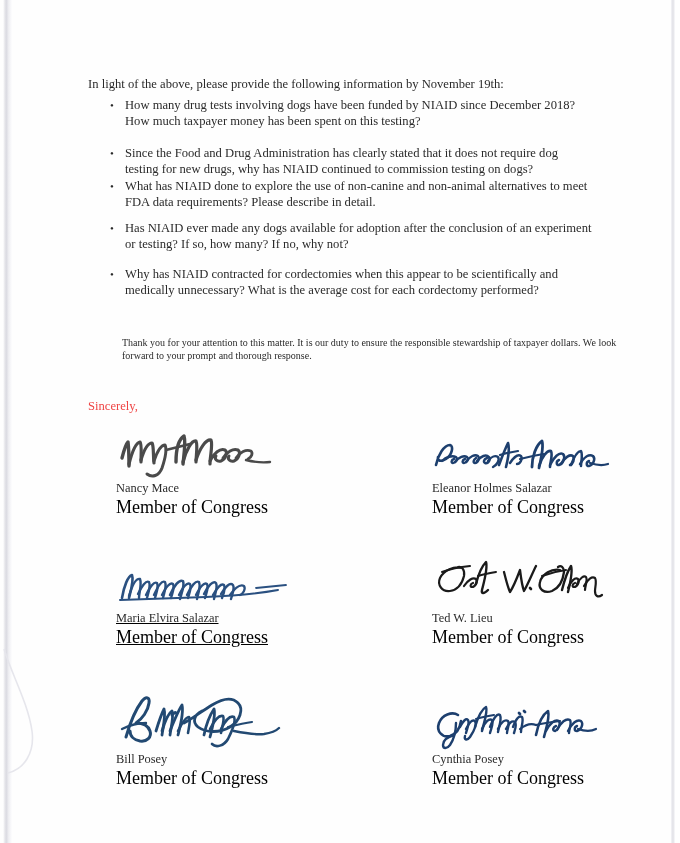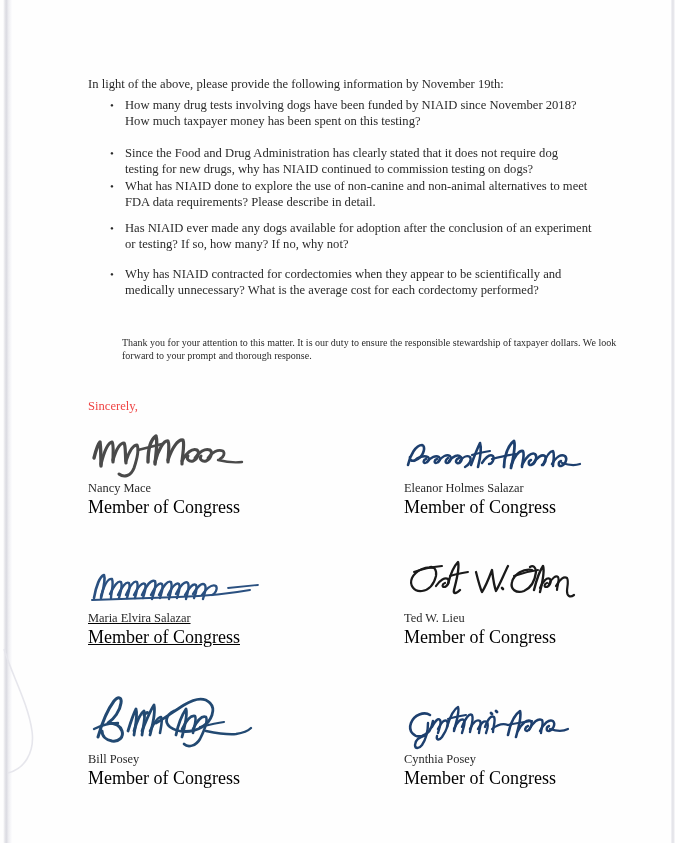--- a/index.html
+++ b/index.html
@@ -118,20 +118,21 @@
     position: absolute;
     left: 88px;
     top: 386px;
     font-size: 12.6px;
     color: #ef4444;
   }
 
   
   .sig-block {
     position: absolute;
+    margin-left: 28px;
   }
   .sig-art {
     position: absolute;
     bottom: 100%;
     left: 0;
   }
   .sig-name {
     font-size: 12.4px;
     line-height: 1.3;
     color: #2a2a2a;
@@ -168,21 +169,21 @@
     <path d="M2,4 C10,30 26,58 30,86 C33,108 22,124 6,128" fill="none" stroke="#e6e6ec" stroke-width="1.6"></path>
   </svg>
 
   <div class="content">
 
     <p class="intro">In light of the above, please provide the following information by November 19th:</p>
 
     <div class="bullet-group" style="top:98px;">
       <div class="bullet-row">
         <span class="bullet-mark">•</span>
-        <span class="bullet-text">How many drug tests involving dogs have been funded by NIAID since November 2018? How much taxpayer money has been spent on this testing?</span>
+        <span class="bullet-text">How many drug tests involving dogs have been funded by NIAID since December 2018? How much taxpayer money has been spent on this testing?</span>
       </div>
     </div>
 
     <div class="bullet-group" style="top:146px;">
       <div class="bullet-row">
         <span class="bullet-mark">•</span>
         <span class="bullet-text">Since the Food and Drug Administration has clearly stated that it does not require dog testing for new drugs, why has NIAID continued to commission testing on dogs?</span>
       </div>
       <div class="bullet-row">
         <span class="bullet-mark">•</span>
@@ -193,21 +194,21 @@
     <div class="bullet-group" style="top:221px;">
       <div class="bullet-row">
         <span class="bullet-mark">•</span>
         <span class="bullet-text">Has NIAID ever made any dogs available for adoption after the conclusion of an experiment or testing? If so, how many? If no, why not?</span>
       </div>
     </div>
 
     <div class="bullet-group" style="top:267px;">
       <div class="bullet-row">
         <span class="bullet-mark">•</span>
-        <span class="bullet-text">Why has NIAID contracted for cordectomies when they appear to be scientifically and medically unnecessary? What is the average cost for each cordectomy performed?</span>
+        <span class="bullet-text">Why has NIAID contracted for cordectomies when this appear to be scientifically and medically unnecessary? What is the average cost for each cordectomy performed?</span>
       </div>
     </div>
 
     <p class="closing">Thank you for your attention to this matter. It is our duty to ensure the responsible stewardship of taxpayer dollars. We look forward to your prompt and thorough response.</p>
 
     <p class="sincerely">Sincerely,</p>
 
     <div class="sig-block" id="sig-mace">
       <svg class="sig-art" width="160" height="52" viewBox="0 0 160 52">
         <g fill="none" stroke="#4a4a4a" stroke-linecap="round" stroke-linejoin="round">

